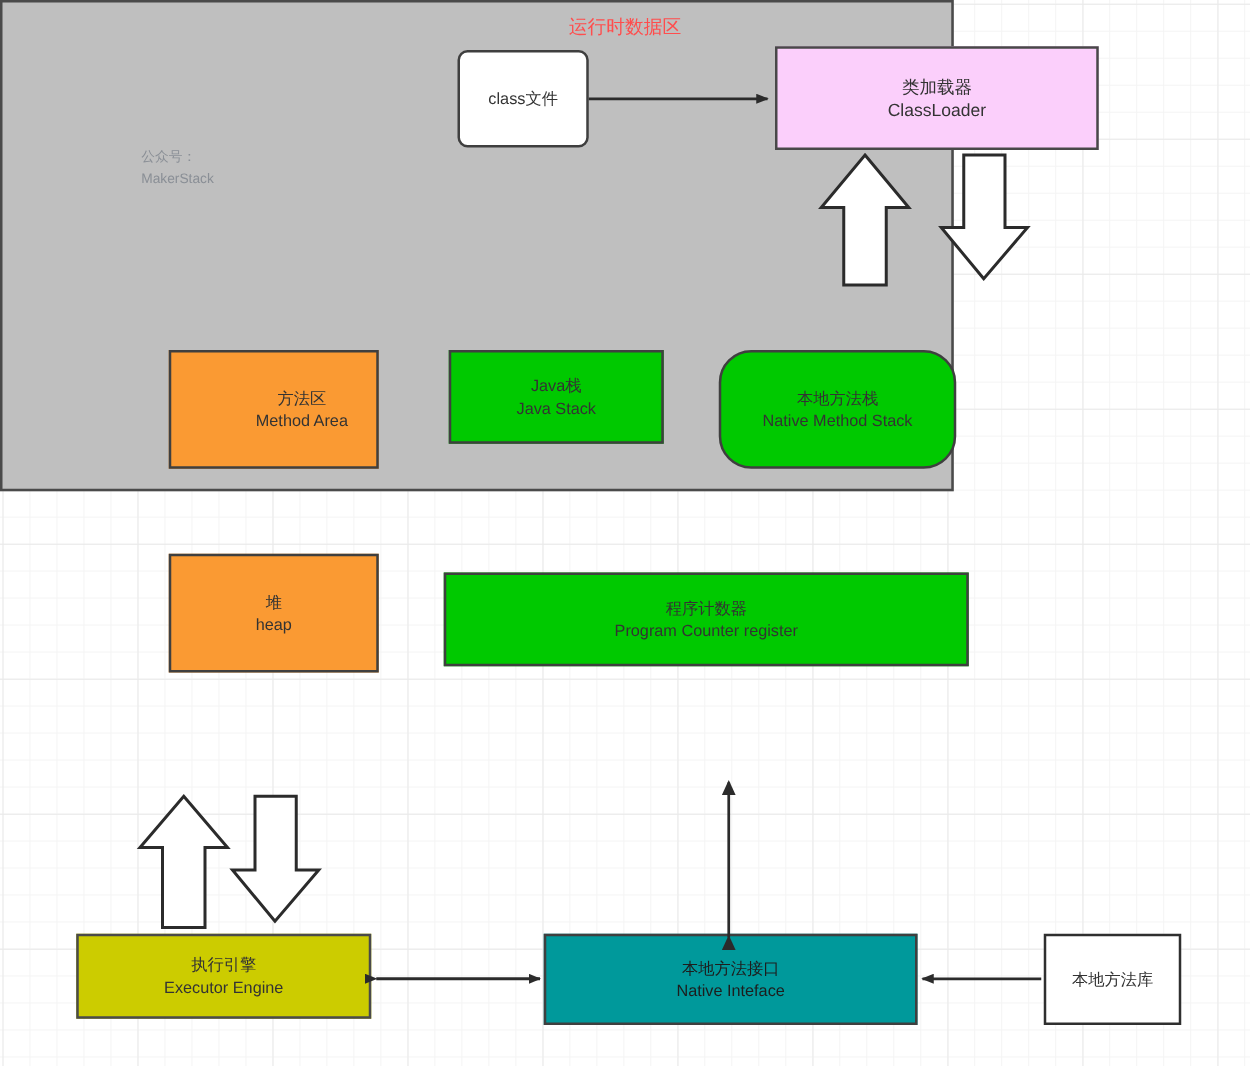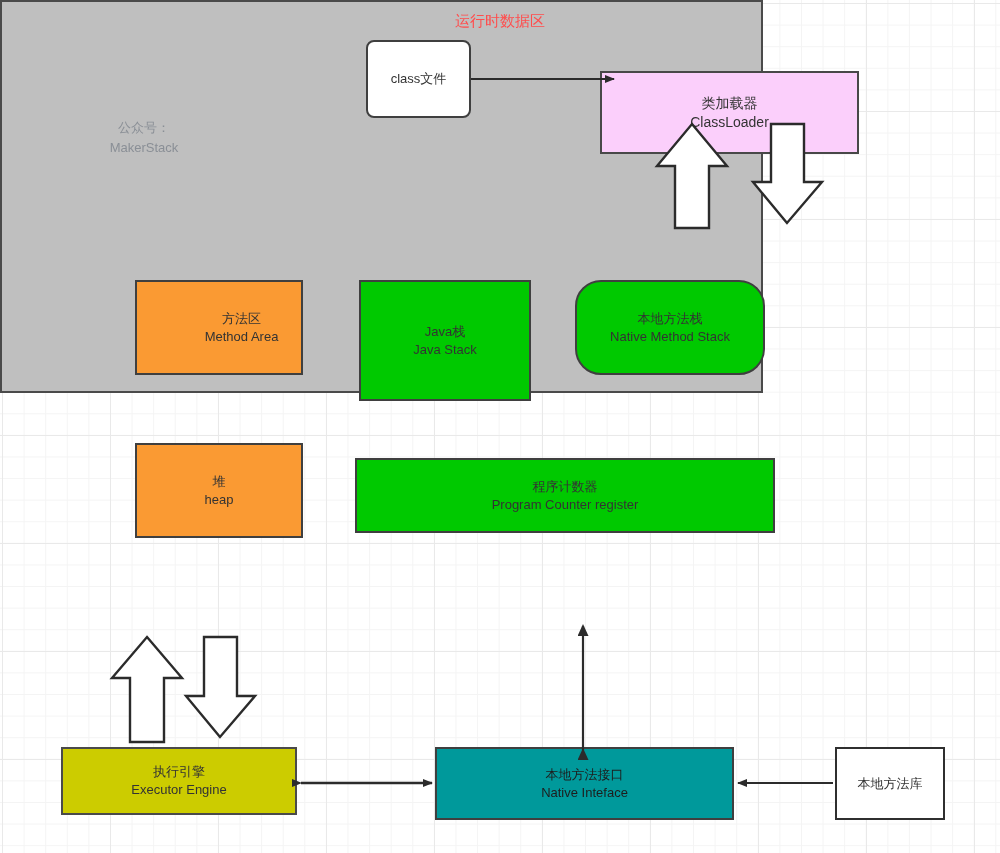--- a/index.html
+++ b/index.html
@@ -48,44 +48,43 @@
   .en { font-size: 13px; }
 
   
   #class-file-box {
     left: 366px; top: 40px; width: 105px; height: 78px;
     background: #ffffff;
     font-size: 13px;
     border-radius: 8px;
   }
   #classloader-box {
-    left: 600px; top: 37px; width: 259px; height: 83px;
+    left: 620px; top: 37px; width: 259px; height: 83px;
     background: #fbcffb;
     border-color: #484848;
-    margin-top: 34px;
   }
   #classloader-box .ln { font-size: 14px; }
 
   #runtime-area {
     left: 89px; top: 230px; width: 763px; height: 393px;
     background: #bfbfbf;
     border: 2px solid #4a4a4a;
     box-sizing: border-box;
     font-family: Liberation Serif, serif;
   }
   #runtime-title {
     position: absolute;
     left: 0; top: 12px; width: 100%;
     text-align: center;
     color: #ff4d4d;
     font-size: 15px;
   }
 
   #method-area-box { left: 135px; top: 280px; width: 168px; height: 95px; background: #fa9a33; padding-left: 45px; }
-  #java-stack-box  { left: 359px; top: 280px; width: 172px; height: 121px; background: #00c900; }
+  #java-stack-box  { left: 359px; top: 280px; width: 172px; height: 75px; background: #00c900; }
   #native-stack-box{ left: 575px; top: 280px; width: 190px; height: 95px; background: #00c900; border-radius: 26px; }
   #heap-box        { left: 135px; top: 443px; width: 168px; height: 95px; background: #fa9a33; }
   #pc-box          { left: 355px; top: 458px; width: 420px; height: 75px; background: #00c900; }
 
   #executor-box {
     left: 61px; top: 747px; width: 236px; height: 68px;
     background: #cccc00; border-color: #4a4a4a;
   }
   #native-interface-box {
     left: 435px; top: 747px; width: 299px; height: 73px;
@@ -93,25 +92,24 @@
   }
   #native-interface-box .ln { color: #1d1d1d; }
   #native-lib-box {
     left: 835px; top: 747px; width: 110px; height: 73px;
     background: #ffffff; border-color: #2f2f2f;
   }
 
   
   #watermark {
     position: absolute;
-    left: 92px; top: 118px;
+    left: 113px; top: 118px;
     color: #8a8f96;
-    font-size: 13px;
+    font-size: 11px;
     line-height: 1.55;
-    text-align: center;
     width: 104px;
   }
   #watermark span { display: block; white-space: nowrap; }
 
   
   #arrows {
     position: absolute;
     left: 0; top: 0;
     width: 1000px; height: 853px;
     pointer-events: none;

